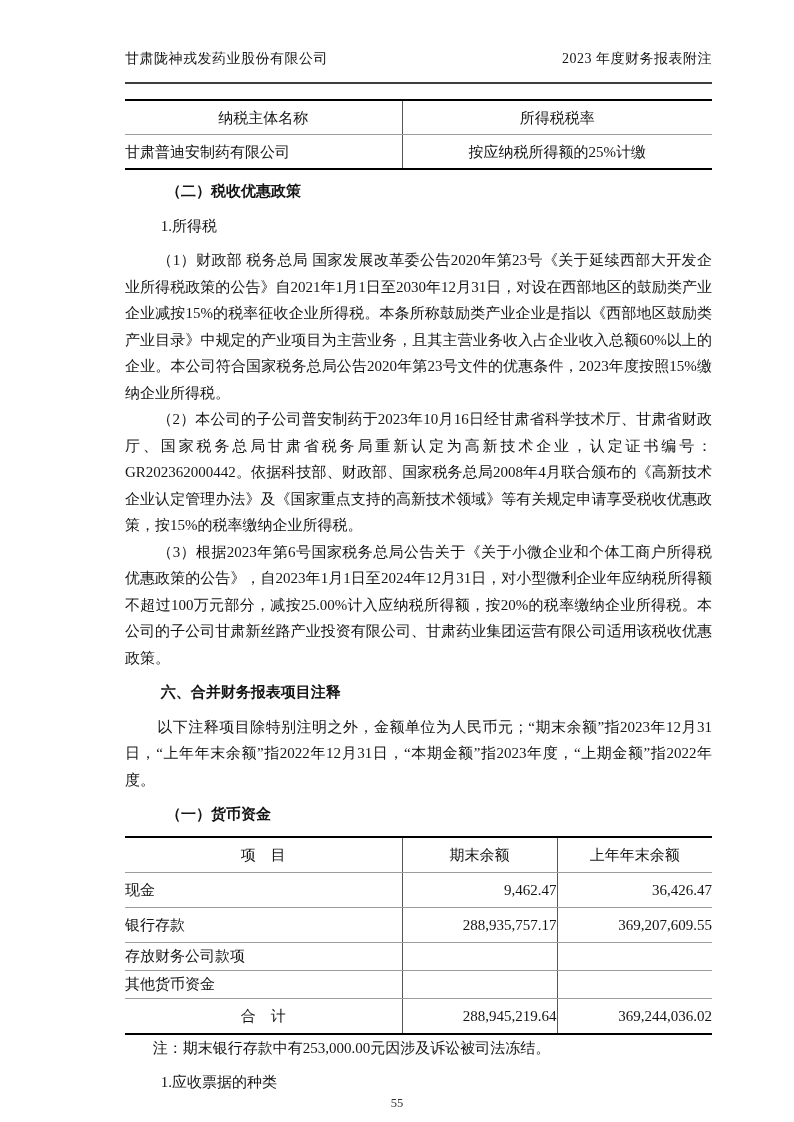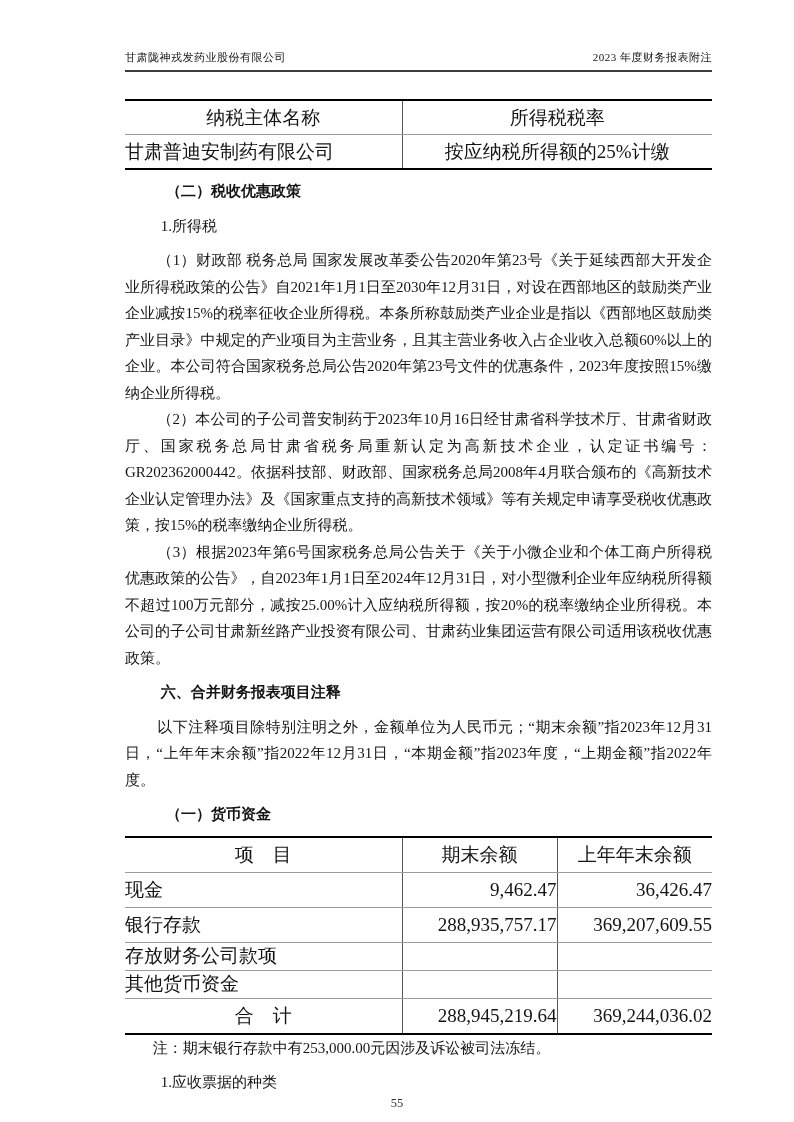--- a/index.html
+++ b/index.html
@@ -8,40 +8,40 @@
     width:794px;height:1122px;
     background:#ffffff;
     font-family:"Liberation Serif","DejaVu Serif",serif;
     color:#141414;
     overflow:hidden;
     margin:0 auto;
   }
   .running-header{
     position:absolute;top:50px;left:125px;width:587px;
     display:flex;justify-content:space-between;align-items:flex-end;
-    font-size:11px;letter-spacing:0.5px;
-    padding-bottom:5px;
+    font-size:14px;letter-spacing:0.5px;
+    padding-bottom:14px;
     border-bottom:2.5px solid #3d3d3d;
   }
   .flow{
     position:absolute;top:99px;left:125px;width:587px;
     font-size:15px;line-height:26.5px;
   }
   .line{margin:8px;}
   .bold{font-weight:bold;}
   .indent2{text-indent:2.2em;}
   .indent18{text-indent:1.85em;}
   p.para{margin:0;text-align:justify;text-indent:2.15em;}
 
   table.doc-table{
     width:100%;border-collapse:collapse;table-layout:fixed;
     border-top:2px solid #000;border-bottom:2px solid #000;
   }
   .doc-table th,.doc-table td{
-    font-weight:normal;font-size:19px;padding:0;
+    font-weight:normal;font-size:15px;padding:0;
     vertical-align:middle;line-height:20px;
   }
   .vl{border-left:1px solid #555;}
   .hb{border-bottom:1px solid #9c9c9c;}
   .c{text-align:center;}
   .l{text-align:left;padding-left:9px;}
   .num{text-align:right;padding-right:12px;}
 
   .tax-table{margin-bottom:2px;}
   .tax-table th{height:33px;}

